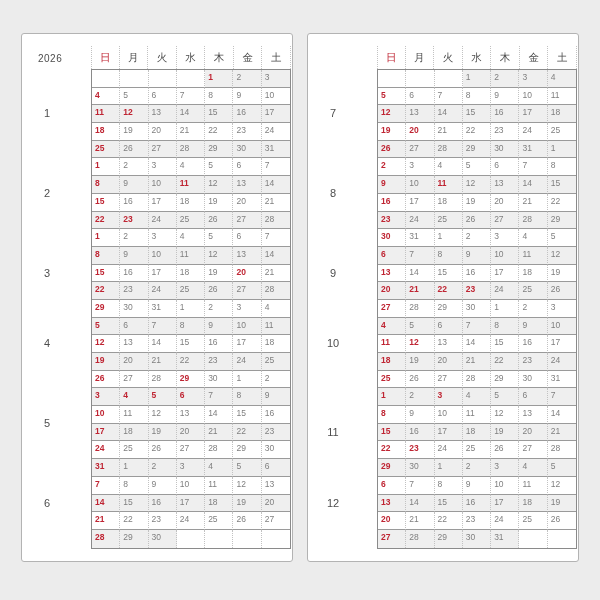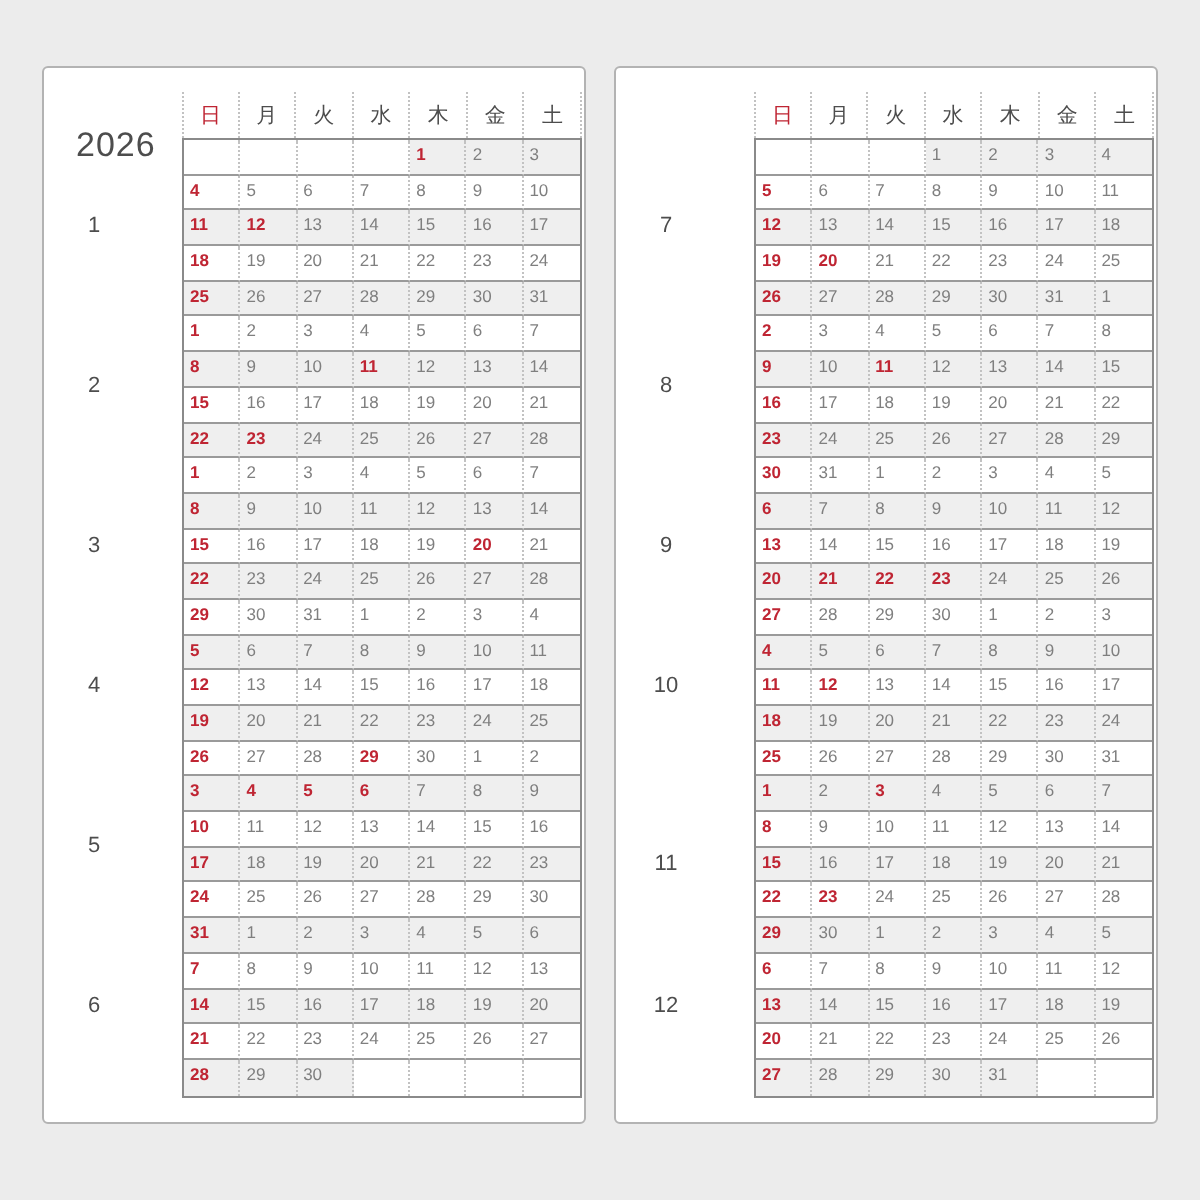--- a/index.html
+++ b/index.html
@@ -16,22 +16,22 @@
   }
   .page{
     position:absolute;top:33px;width:272px;height:529px;
     background:var(--page);
     border:1px solid var(--pageborder);
     border-radius:3px;
   }
   .page-left{left:21px;}
   .page-right{left:307px;}
   .year-label{
-    position:absolute;left:16px;top:29px;
-    font-size:17px;color:var(--headcol);letter-spacing:0.5px;
+    position:absolute;left:16px;top:19px;
+    font-size:10px;color:var(--headcol);letter-spacing:0.5px;
   }
   .weekday-header{
     position:absolute;left:69px;top:12px;width:200px;height:23px;
     display:grid;grid-template-columns:repeat(7,1fr);
   }
   .hcell{
     display:flex;align-items:center;justify-content:center;
     font-size:10.5px;color:var(--headcol);
     border-right:1px dotted var(--dot);
   }

